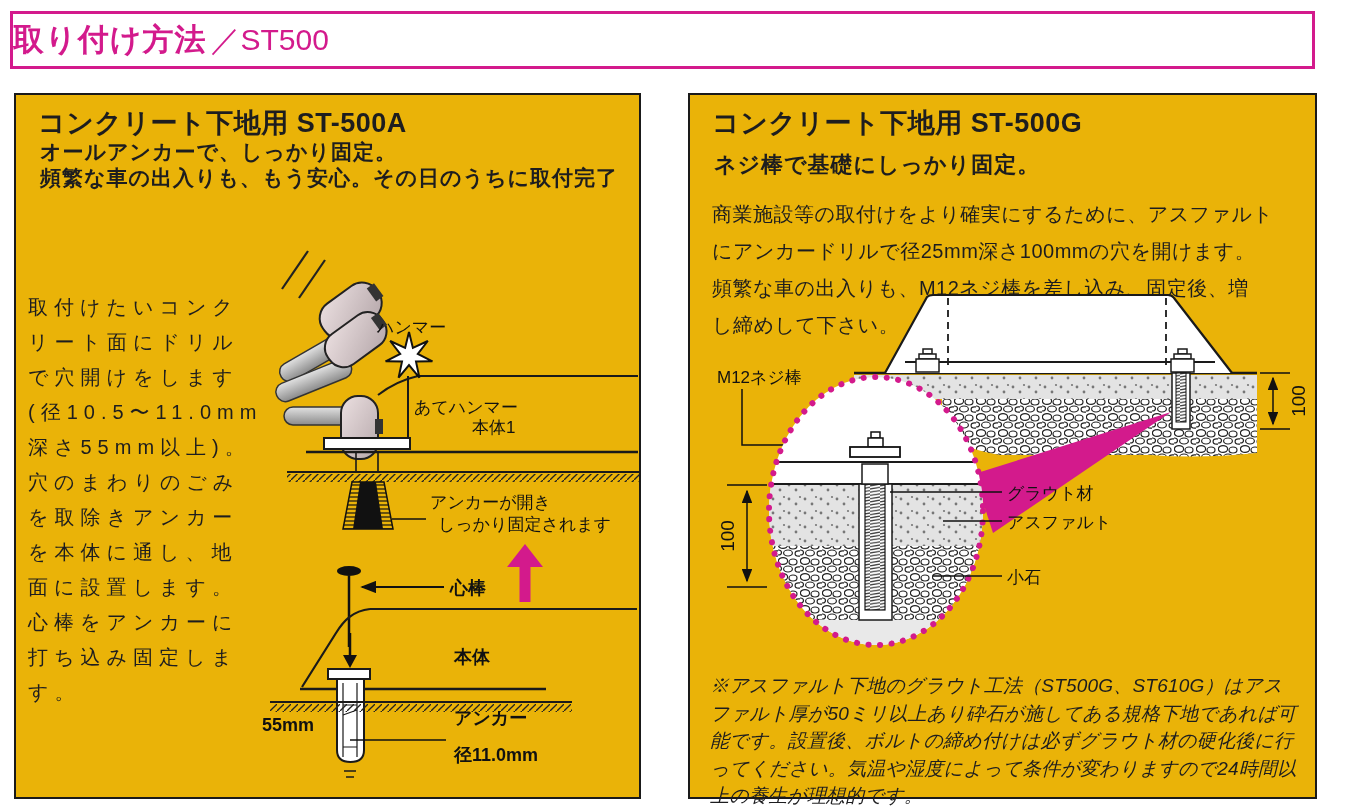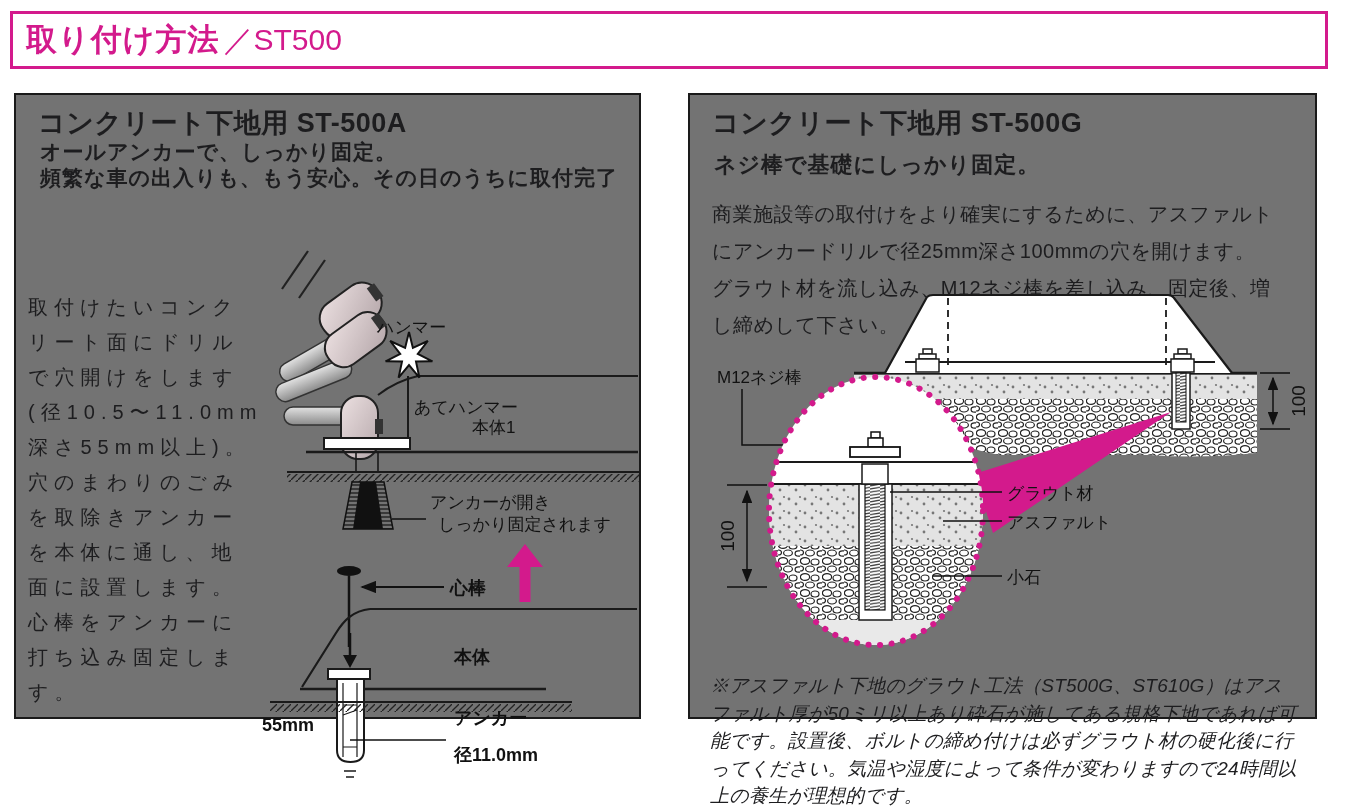--- a/index.html
+++ b/index.html
@@ -4,29 +4,29 @@
 <style>
   :root{ --mag:#d31a8c; --ink:#1d1d1f; }
   html,body{margin:0;padding:0;}
   body{
     width:1358px;height:810px;position:relative;background:#ffffff;
     font-family:"Liberation Sans",sans-serif;color:var(--ink);overflow:hidden;
   }
   
   .header-box{
     position:absolute;left:10px;top:11px;width:1299px;height:52px;
-    border:3px solid var(--mag);display:flex;align-items:center;padding-left:13px;
+    border:3px solid var(--mag);display:flex;align-items:center;
     background:#fff;box-sizing:content-box;
   }
   .header-title{font-size:31px;font-weight:bold;color:var(--mag);letter-spacing:1px;}
   .header-model{font-size:30px;font-weight:normal;color:var(--mag);margin-left:4px;}
   
   .panel{
-    position:absolute;top:93px;height:626px;border:2px solid #1a1a1a;
-    background:#737373;box-sizing:border-box;
+    position:absolute;top:93px;height:706px;border:2px solid #1a1a1a;
+    background:#eab308;box-sizing:border-box;
   }
   #left-panel{left:14px;width:627px;}
   #right-panel{left:688px;width:629px;}
   .panel-title{position:absolute;left:22px;top:10px;font-size:27px;font-weight:bold;letter-spacing:0.5px;white-space:pre;}
   .panel-sub{position:absolute;left:24px;font-weight:bold;white-space:pre;}
   #left-sub{top:44px;font-size:21px;line-height:26px;letter-spacing:1px;}
   #right-sub{top:55px;font-size:22px;letter-spacing:1px;text-align:center;}
   .body-text{position:absolute;white-space:pre;}
   #left-body{left:12px;top:195px;font-size:20px;line-height:35px;letter-spacing:6px;}
   #right-body{left:22px;top:101px;font-size:20px;line-height:37px;letter-spacing:0.5px;}
@@ -165,21 +165,21 @@
     <text class="lblb" x="198" y="489">アンカー</text>
     <text class="lblb" x="198" y="526">径11.0mm</text>
   </svg>
 </div>
 
 <div class="panel" id="right-panel">
   <div class="panel-title">コンクリート下地用 ST-500G</div>
   <div class="panel-sub" id="right-sub">ネジ棒で基礎にしっかり固定。</div>
   <div class="body-text" id="right-body">商業施設等の取付けをより確実にするために、アスファルト
 にアンカードリルで径25mm深さ100mmの穴を開けます。
-グラウト材を流し込み、M12ネジ棒を差し込み、固定後、増
+頻繁な車の出入りも、M12ネジ棒を差し込み、固定後、増
 し締めして下さい。</div>
 
   <svg class="diagram-svg" id="right-diagram" width="629" height="385" viewBox="0 0 629 385">
     <defs>
       <pattern id="dots" width="16" height="14" patternUnits="userSpaceOnUse">
         <rect width="16" height="14" fill="#e3e3e3"></rect>
         <circle cx="3" cy="4" r="1.4" fill="#777"></circle>
         <circle cx="10" cy="9" r="1.4" fill="#777"></circle>
         <circle cx="14" cy="2" r="1.1" fill="#777"></circle>
       </pattern>

